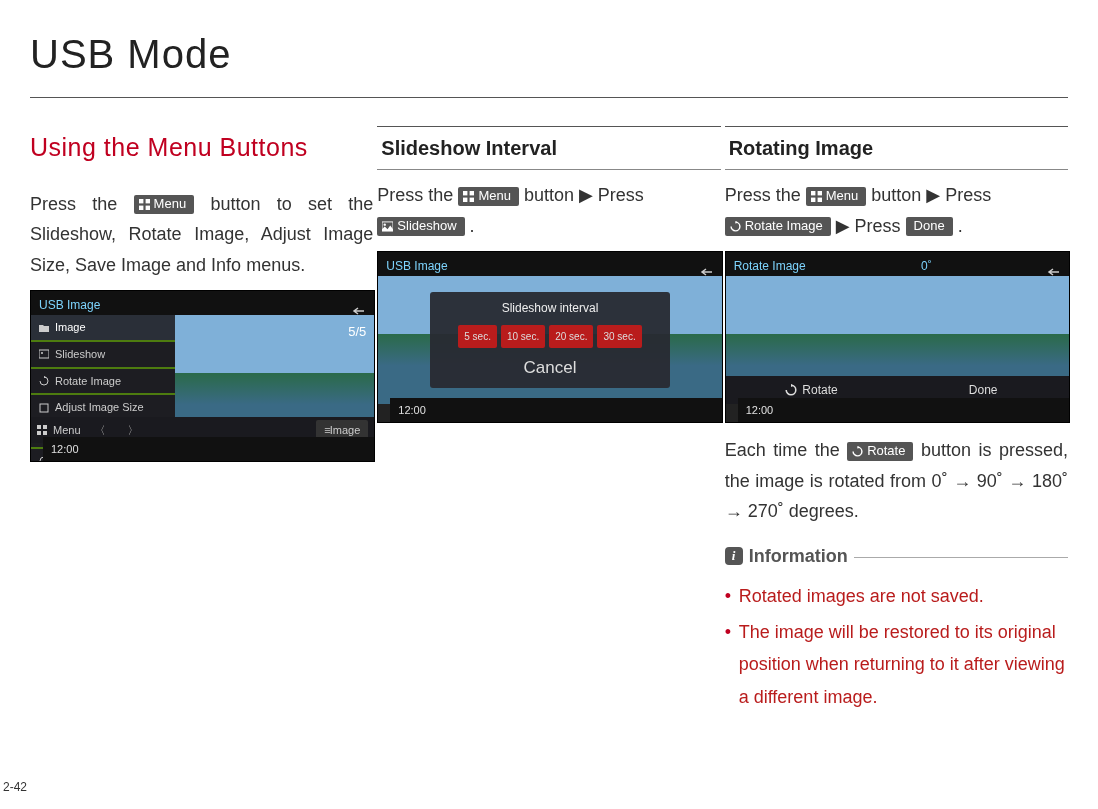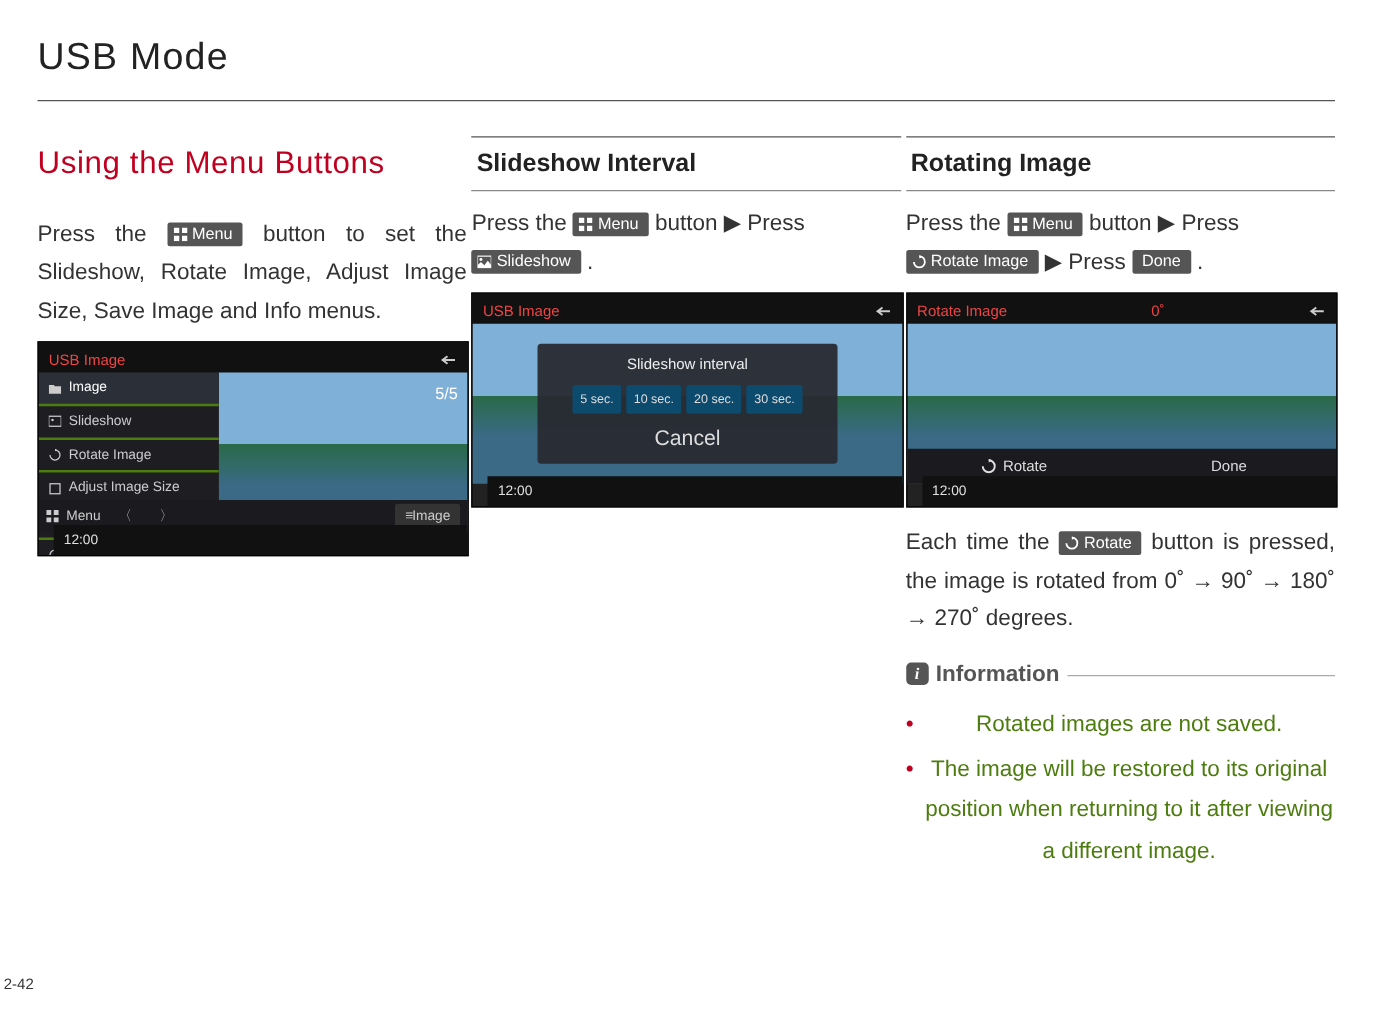--- a/index.html
+++ b/index.html
@@ -6,21 +6,21 @@
     margin: 0;
     padding: 20px 30px;
     font-family: Arial, Helvetica, sans-serif;
     color: #333;
     width: 1098px;
     box-sizing: border-box;
     font-size: 18px;
     line-height: 1.7;
   }
   .page-title {
-    font-size: 30px;
+    font-size: 40px;
     font-weight: 300;
     color: #222;
     margin: 0 0 6px 0;
     letter-spacing: 1px;
   }
   hr.title-rule {
     border: none;
     border-top: 1.5px solid #555;
     margin-bottom: 28px;
   }
@@ -82,26 +82,26 @@
     border: 1px solid #000;
     background: #222;
     margin-bottom: 12px;
     position: relative;
     overflow: hidden;
     font-size: 12px;
     color: #ccc;
   }
   .shot-header {
     background: #111;
-    color: #ef4444;
+    color: #7dd3fc;
     padding: 4px 8px;
     font-size: 12px;
     display: flex;
     justify-content: space-between;
-    align-items: center;
+    align-items: flex-end;
   }
   .shot-footer {
     position: absolute;
     bottom: 0;
     left: 12px;
     right: 0;
     background: #111;
     color: #e0e0e0;
     padding: 3px 8px;
     font-size: 11px;
@@ -159,21 +159,21 @@
     background:rgba(40,42,50,0.95);
     border-radius:3px;
     padding:6px;
     text-align:center;
   }
   .dialog-title-sm {
     color:#eee; font-size:12px; margin-bottom:6px;
   }
   .opt-row { display:flex; gap:4px; justify-content:center; margin-bottom:6px;}
   .opt-btn {
-    background:#0c4a6e;
+    background:#b91c1c;
     color:#ddd;
     font-size:10px;
     padding:3px 6px;
     border-radius:2px;
   }
   .opt-cancel { font-size:17px; color:#ddd; }
   .rotate-bar {
     position:absolute; bottom:18px; left:0; right:0;
     background:#1a1a1f;
     display:flex;
@@ -203,22 +203,21 @@
     display:inline-flex; align-items:center; justify-content:center;
     font-style:italic; font-weight:bold; font-size:13px;
     font-family: Georgia, serif;
   }
   .bullet-list { list-style:none; padding:0; margin:0; }
   .bullet-list li {
     position:relative;
     padding-left:14px;
     margin-bottom:4px;
     line-height:1.8;
-    color:#4d7c0f;
-    text-align:center;
+    color:#b91c1c;
   }
   .bullet-list li::before {
     content:"•";
     position:absolute;
     left:0; top:0;
     color:#c00020;
   }
   .page-number {
     position: fixed;
     bottom: 12px;

